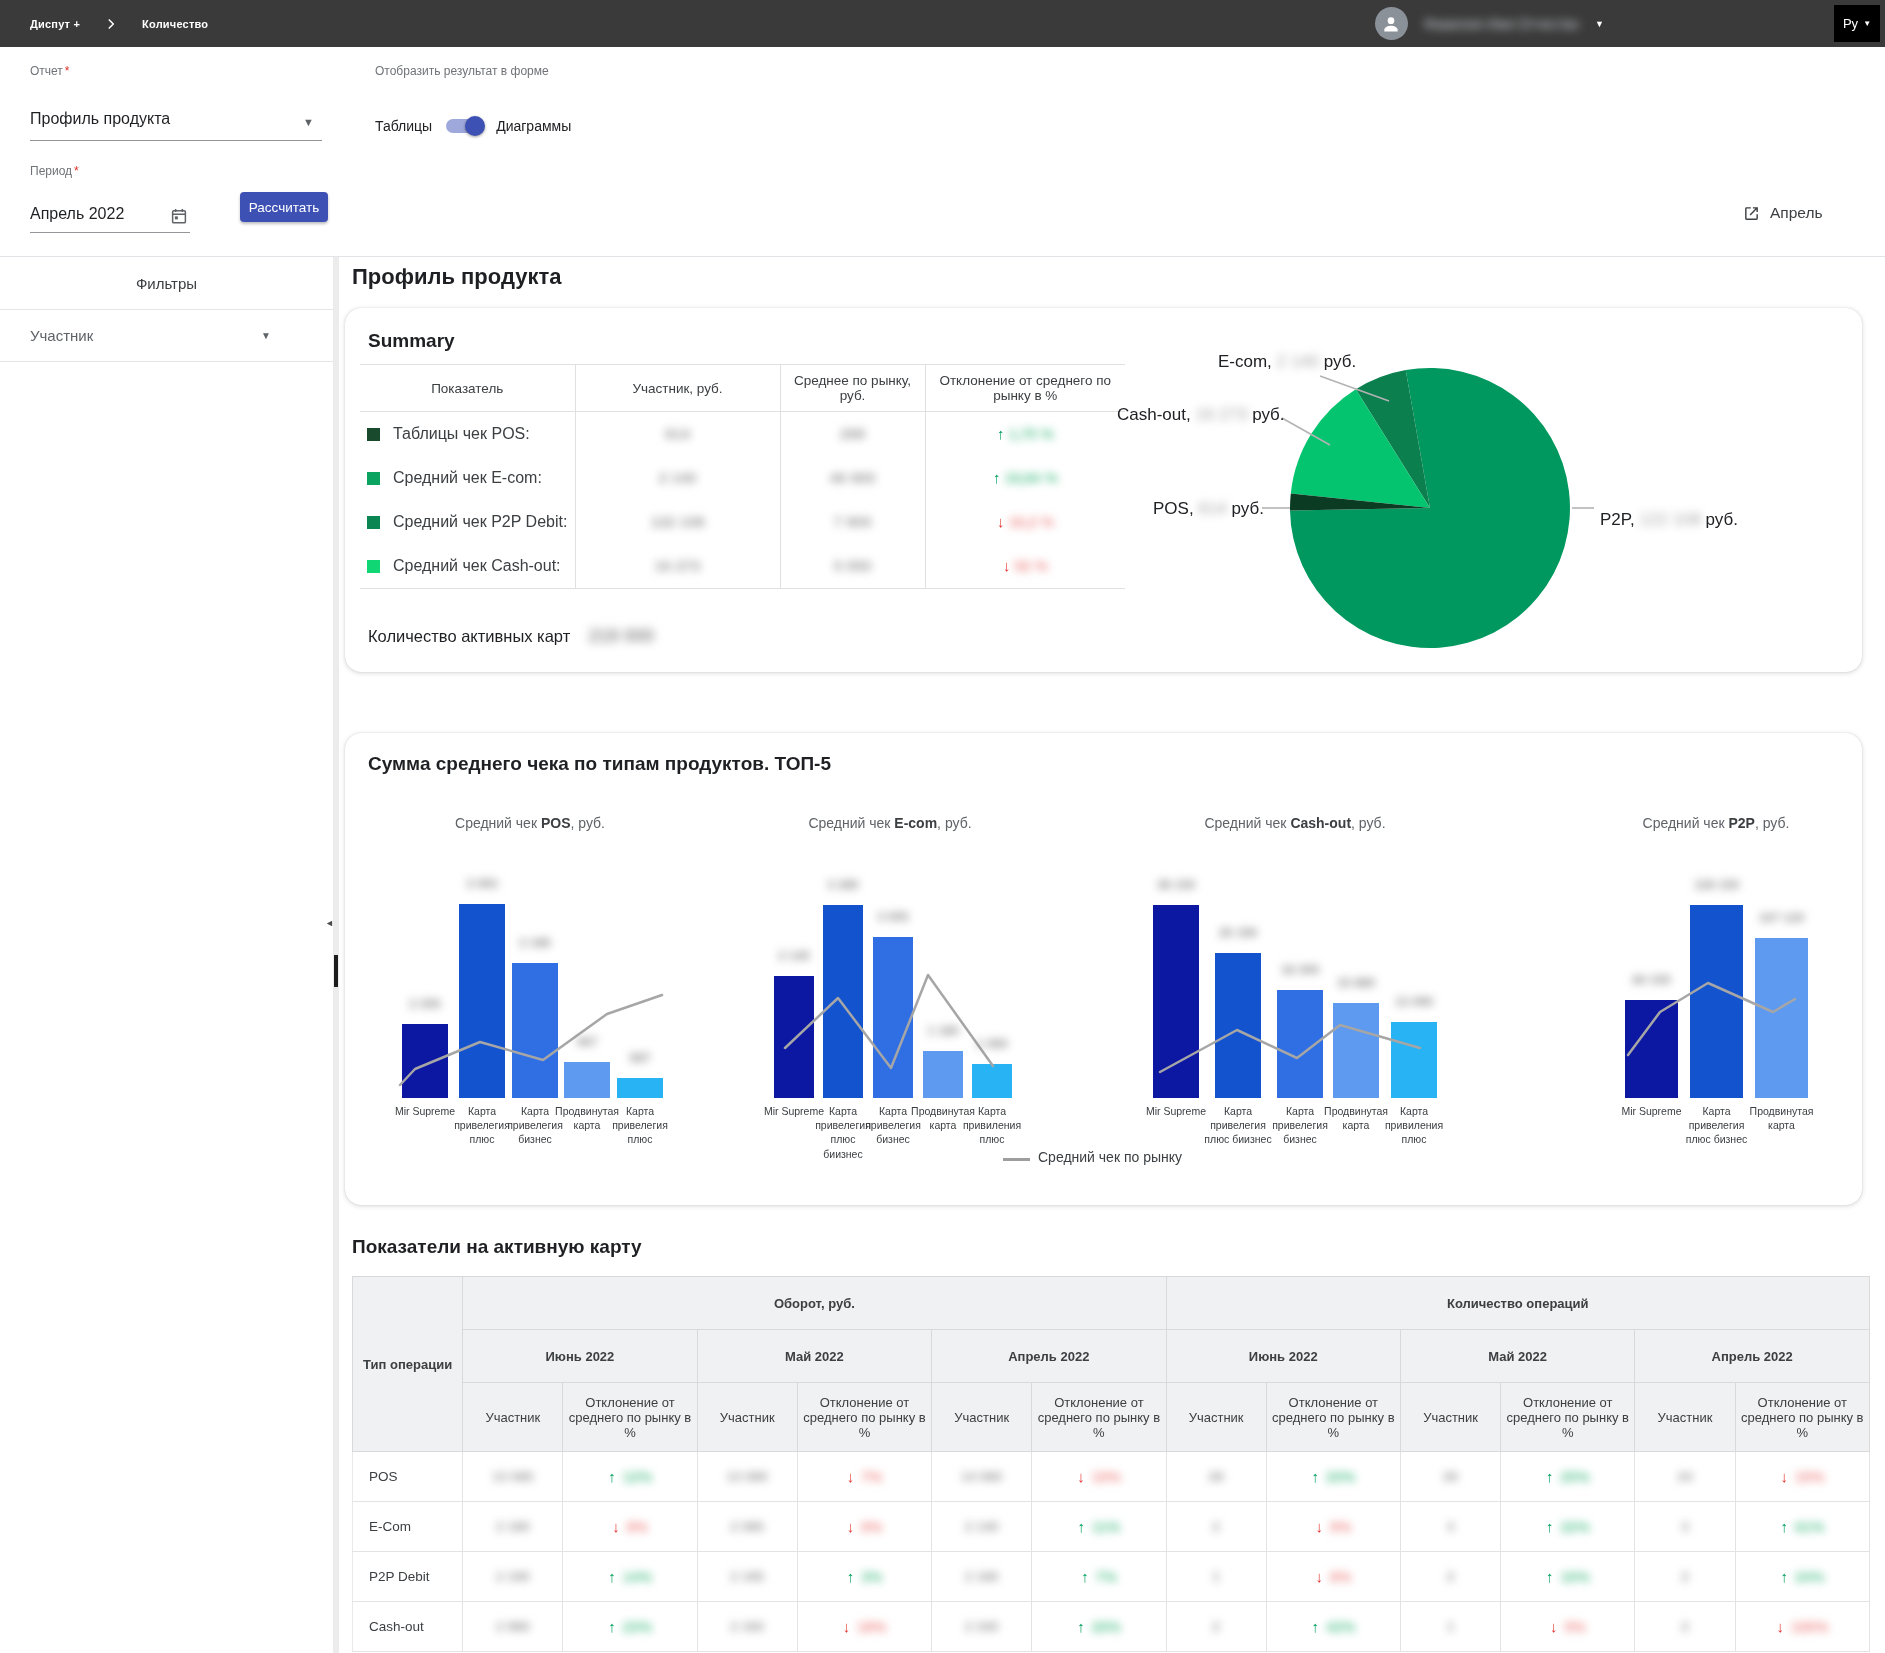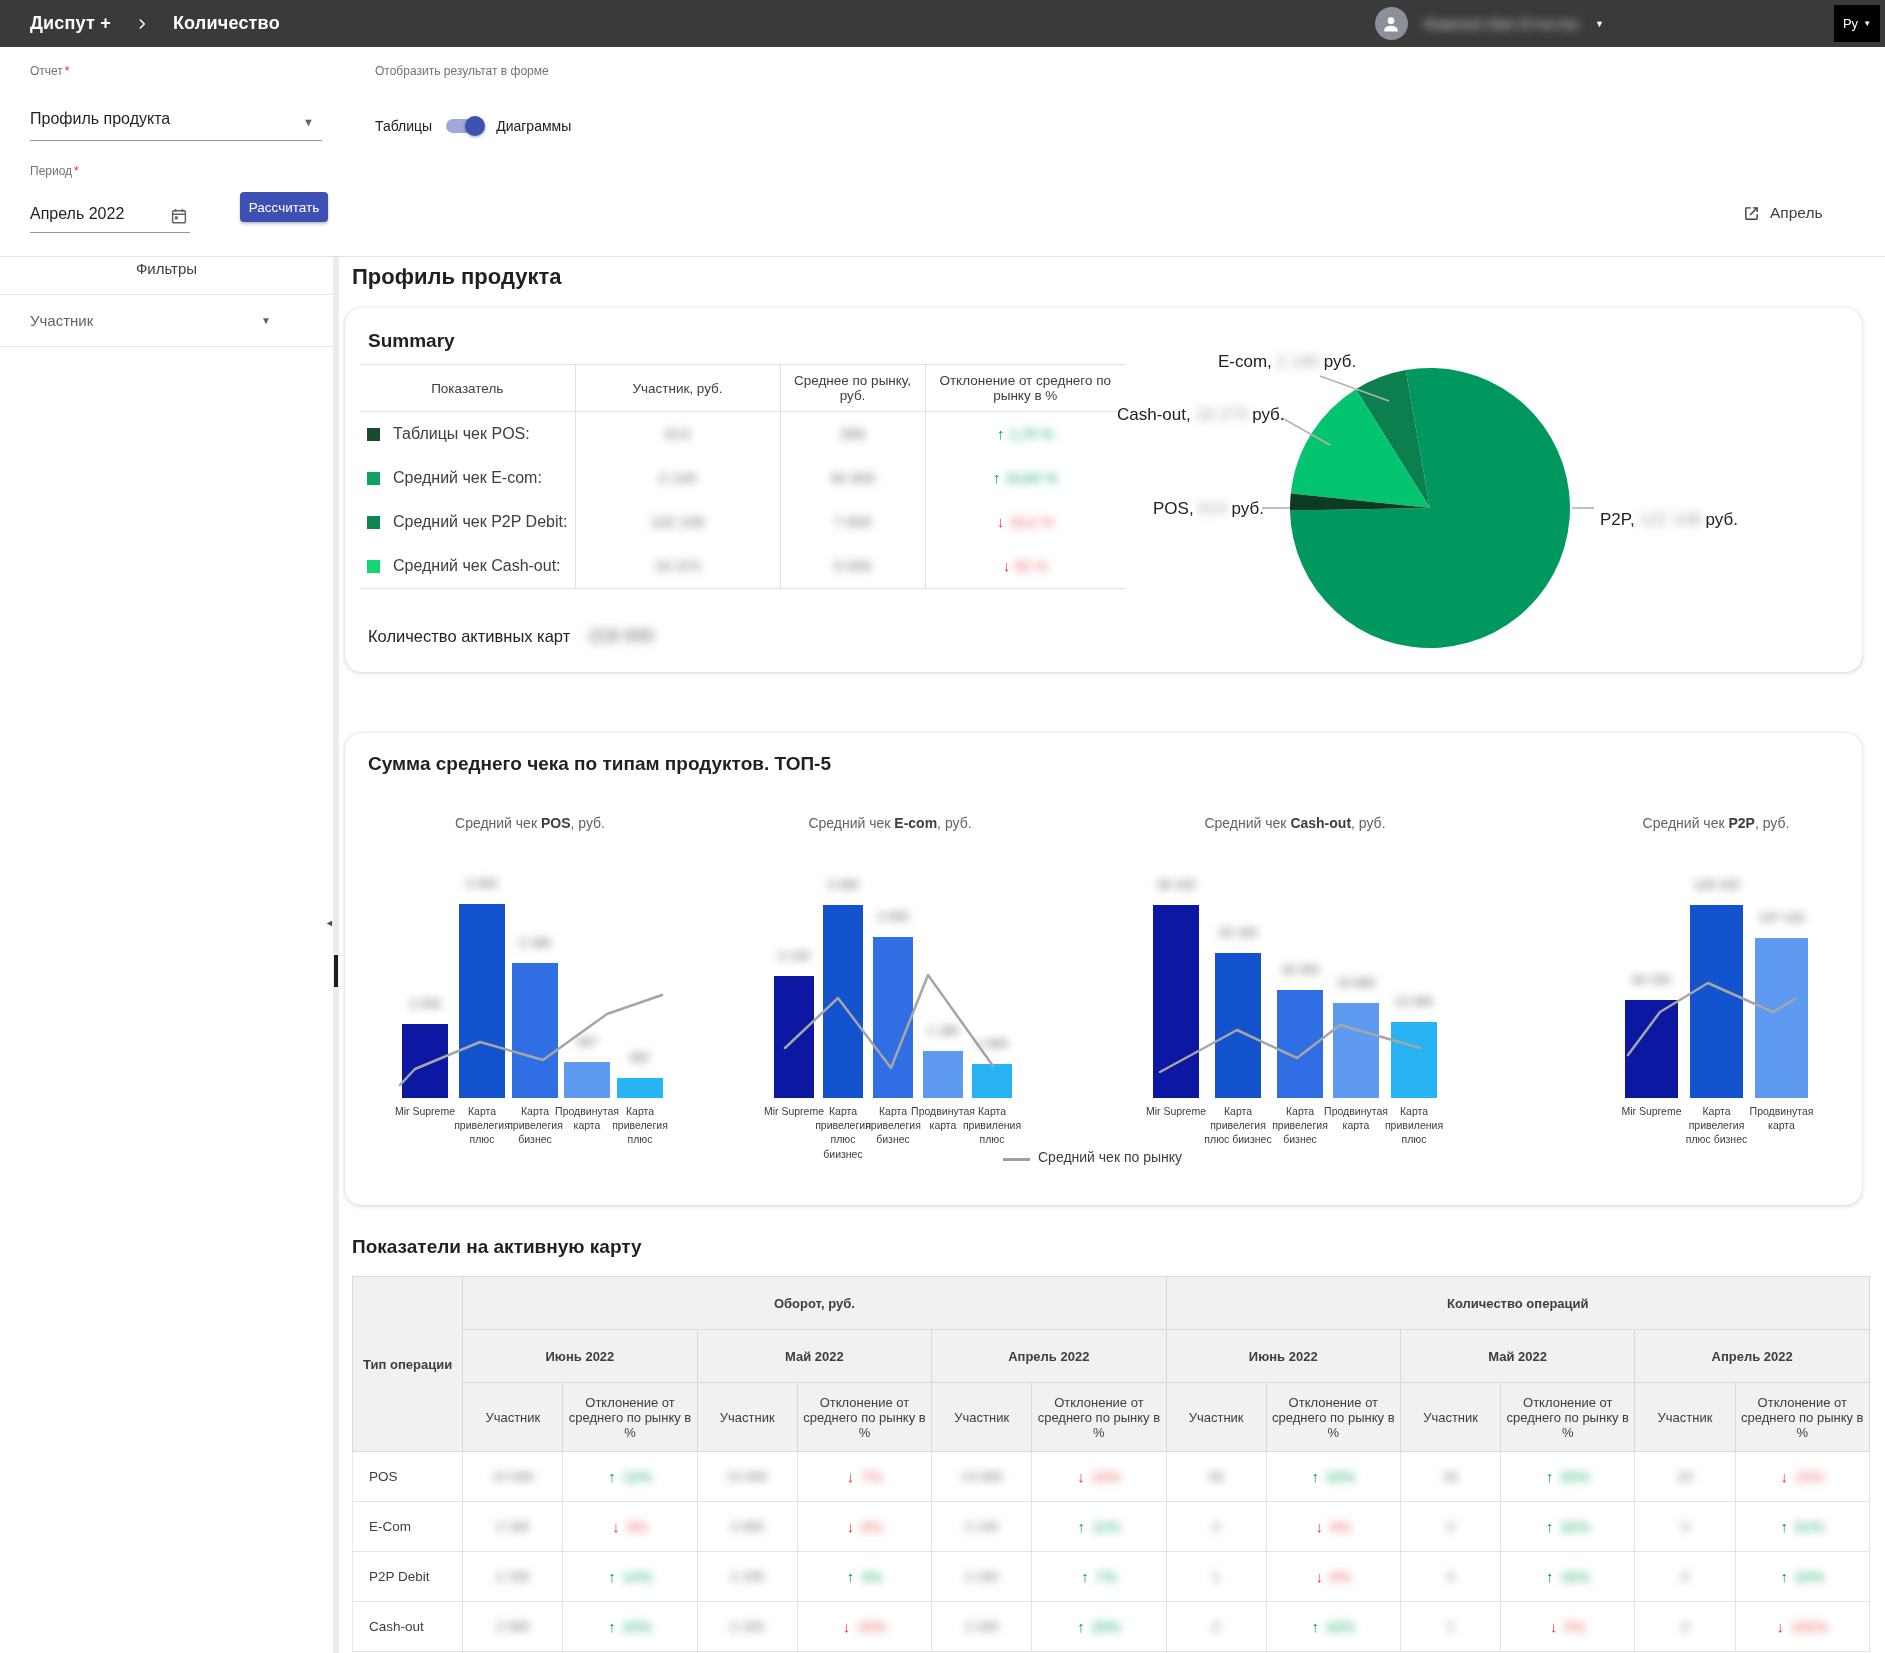--- a/index.html
+++ b/index.html
@@ -4,21 +4,21 @@
 <style>
   html,body{margin:0;padding:0}
   body{width:1885px;height:1653px;position:relative;overflow:hidden;background:#fff;
        font-family:"Liberation Sans",sans-serif;color:#202124}
   .abs{position:absolute}
   .bl{filter:blur(4px)}
   .bl2{filter:blur(5px)}
   
   .topbar{position:absolute;left:0;top:0;width:1885px;height:47px;background:#3a3a3a;
           display:flex;align-items:center;color:#fff}
-  .crumb{font-size:18px;font-weight:700;letter-spacing:.2px;cursor:pointer}
+  .crumb{font-size:11px;font-weight:700;letter-spacing:.2px;cursor:pointer}
   .chev{width:14px;height:14px;margin:0 24px}
   .avatar{width:33px;height:33px;border-radius:50%;background:#8b9199;display:flex;align-items:center;justify-content:center}
   .uname{font-size:14px;color:#ccd0d5;margin:0 16px;filter:blur(5px);white-space:nowrap}
   .caret{font-size:9px;color:#fff}
   .langbox{background:#000;color:#fff;font-size:13px;width:46px;height:37px;display:flex;
            align-items:center;justify-content:center;gap:5px;margin-left:230px;cursor:pointer}
   
   .lbl{font-size:12px;color:#6f7378}
   .req{color:#d93025;margin-left:2px}
   .matfield{border-bottom:1px solid #949699;position:absolute}
@@ -132,21 +132,21 @@
 
 <div class="export abs" style="left:1743px;top:204px">
   <svg width="17" height="17" viewBox="0 0 24 24">
     <path d="M19 19H5V5h6V3H5a2 2 0 0 0-2 2v14a2 2 0 0 0 2 2h14a2 2 0 0 0 2-2v-6h-2zM14 3v2h3.59l-8.3 8.29 1.42 1.42L19 6.41V10h2V3z" fill="#3c4043"></path>
   </svg>
   <span>Апрель</span>
 </div>
 
 <div class="divider" style="top:256px"></div>
 
-<div class="abs" style="left:0;top:242px;width:333px">
+<div class="abs" style="left:0;top:257px;width:333px">
   <div style="height:52px;display:flex;align-items:center;justify-content:center;border-bottom:1px solid #e4e4e4">
     <span class="side-title">Фильтры</span>
   </div>
   <div class="side-row" style="height:51px;padding:0 62px 0 30px;border-bottom:1px solid #e4e4e4">
     <span>Участник</span>
     <span style="font-size:10px;color:#5f6368">▼</span>
   </div>
 </div>
 <div class="vstrip"></div>
 <div class="abs" style="left:325px;top:918px;font-size:9px;color:#4a4a4a">◄</div>

